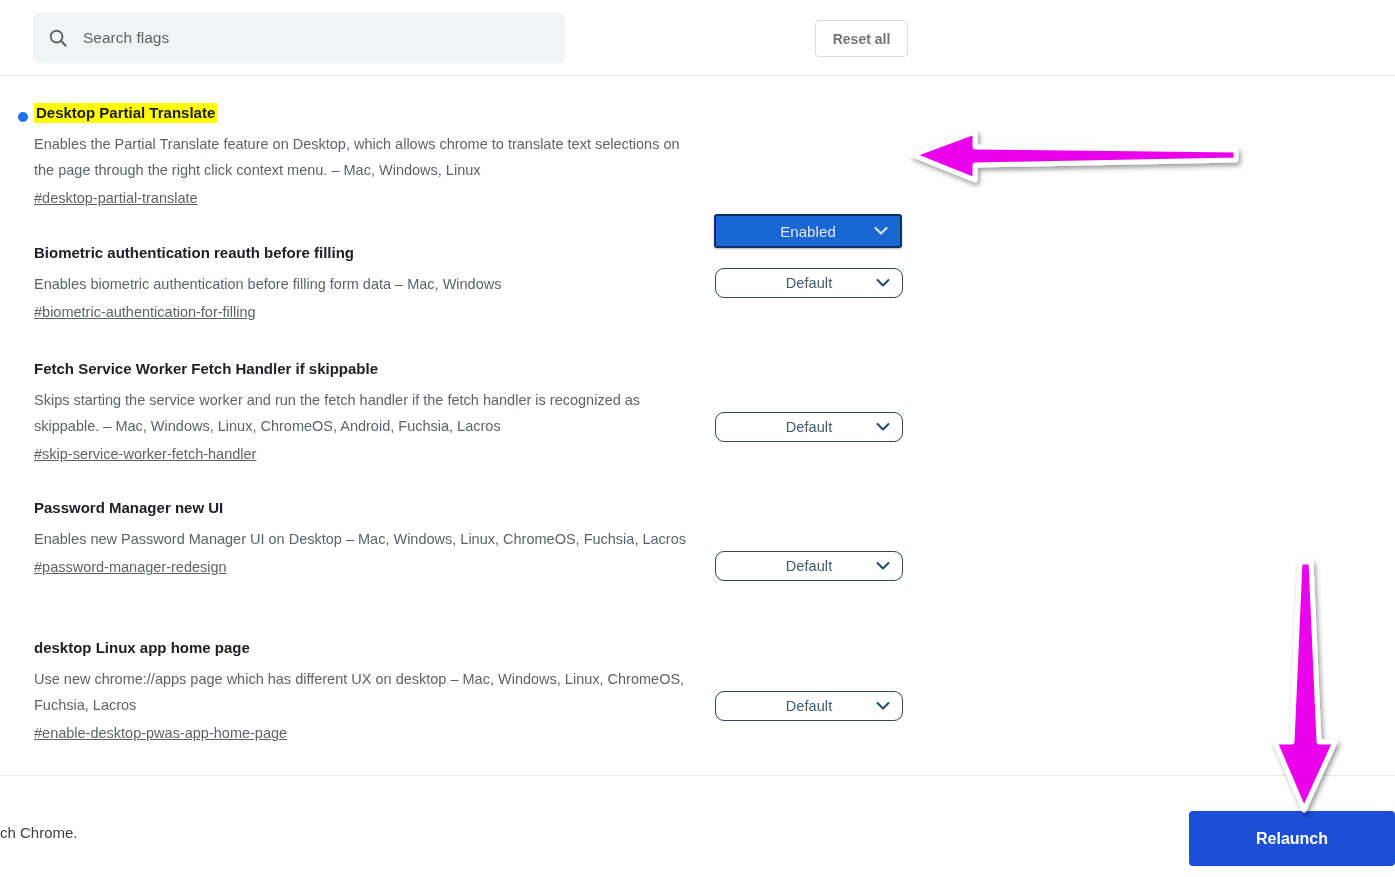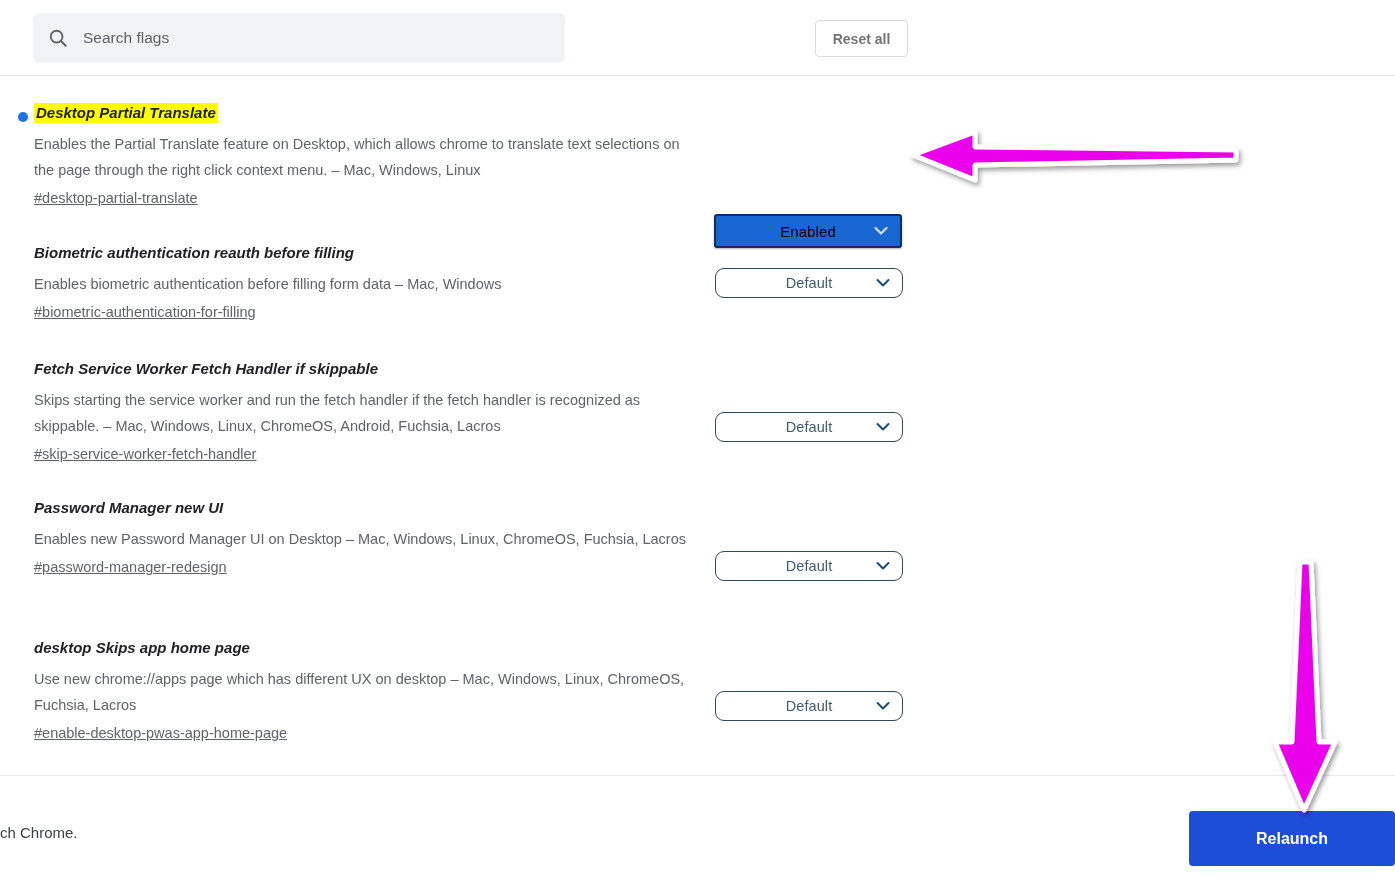--- a/index.html
+++ b/index.html
@@ -99,21 +99,20 @@
     height: 10px;
     border-radius: 50%;
     background: #1a73e8;
   }
   .flag-title {
     font-size: 15px;
     font-weight: bold;
     color: #202124;
     line-height: 20px;
     display: inline;
-    font-style: italic;
   }
   .flag-title.hl {
     background: #ffff00;
     padding: 1px 2px 2px 2px;
   }
   .flag-desc {
     font-size: 14.5px;
     color: #5f6368;
     line-height: 26px;
     margin-top: 8px;
@@ -157,21 +156,21 @@
   }
   .flag-select.enabled {
     background: #1967d2;
     border: 2px solid #0b2f63;
     border-radius: 3px;
     width: 188px;
     height: 34px;
     box-shadow: 0 1px 2px rgba(0,0,0,.3);
   }
   .flag-select.enabled .sel-label {
-    color: #000000;
+    color: #e5e5e5;
     font-size: 15px;
   }
 
   
   .bottombar {
     position: absolute;
     left: 0;
     top: 775px;
     width: 1395px;
     height: 102px;
@@ -279,21 +278,21 @@
     <div class="flag-select" style="left:715px; top:53px;">
       <span class="sel-label">Default</span>
       <svg class="chev" viewBox="0 0 14 9">
         <polyline points="1.5,1.5 7,7 12.5,1.5" fill="none" stroke="#1a4a73" stroke-width="2" stroke-linecap="round" stroke-linejoin="round"></polyline>
       </svg>
     </div>
   </div>
 
   <div class="flag-row" style="top:562px;">
     <div class="flag-text">
-      <span class="flag-title">desktop Skips app home page</span>
+      <span class="flag-title">desktop Linux app home page</span>
       <div class="flag-desc">Use new chrome://apps page which has different UX on desktop – Mac, Windows, Linux, ChromeOS, Fuchsia, Lacros</div>
       <span class="flag-hash">#enable-desktop-pwas-app-home-page</span>
     </div>
     <div class="flag-select" style="left:715px; top:53px;">
       <span class="sel-label">Default</span>
       <svg class="chev" viewBox="0 0 14 9">
         <polyline points="1.5,1.5 7,7 12.5,1.5" fill="none" stroke="#1a4a73" stroke-width="2" stroke-linecap="round" stroke-linejoin="round"></polyline>
       </svg>
     </div>
   </div>

